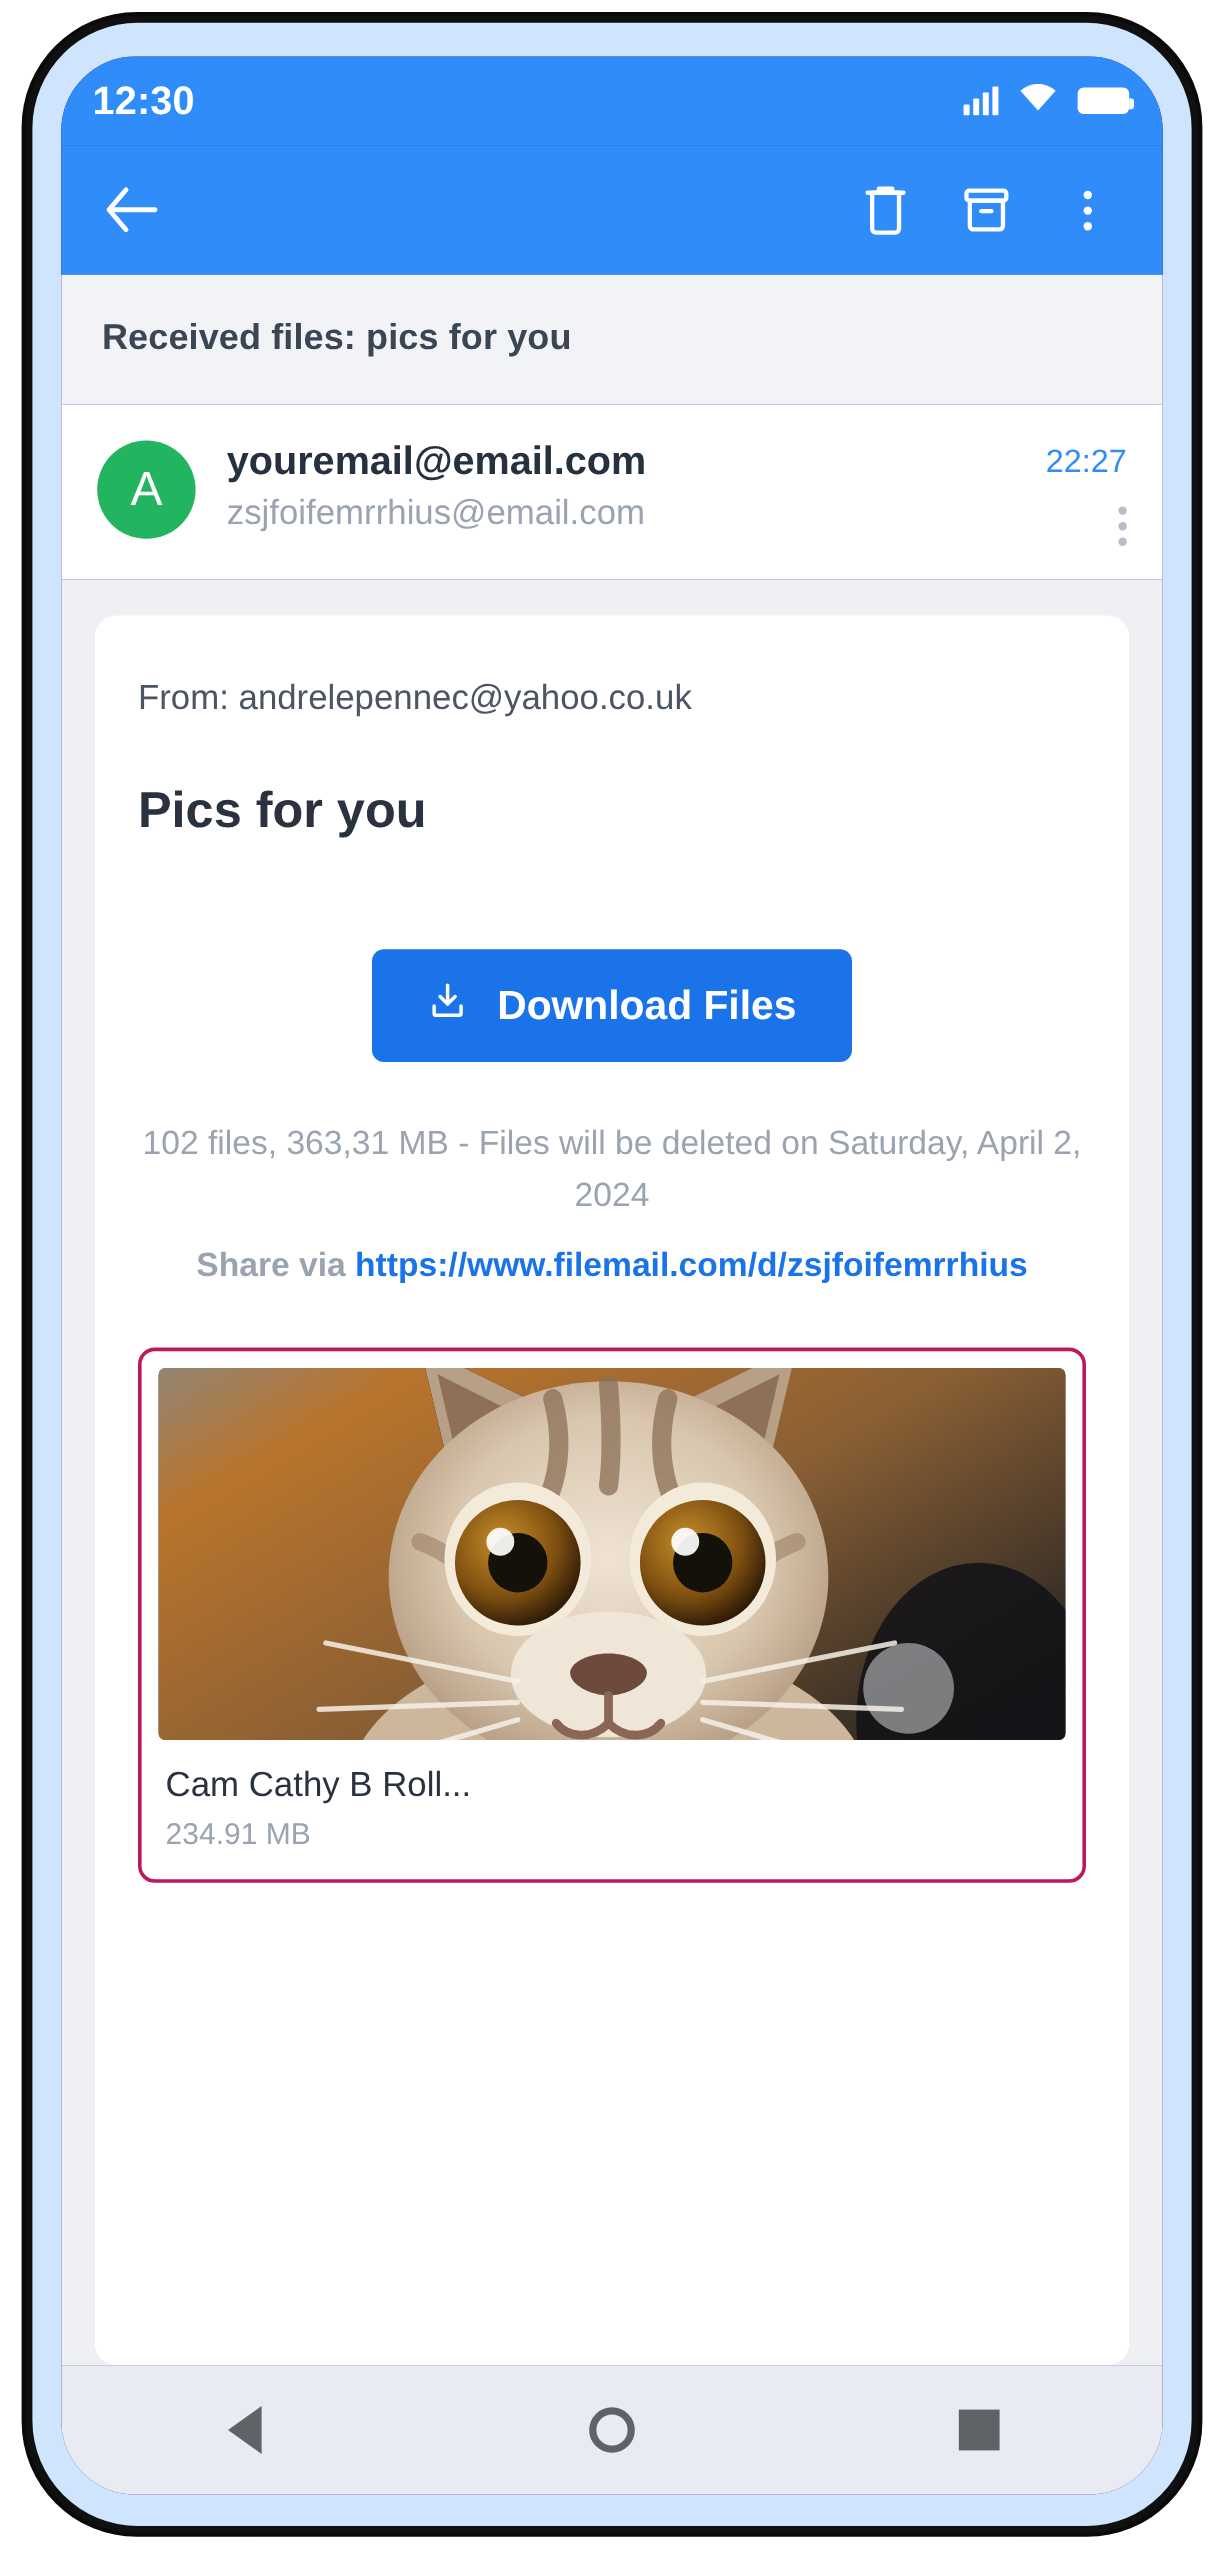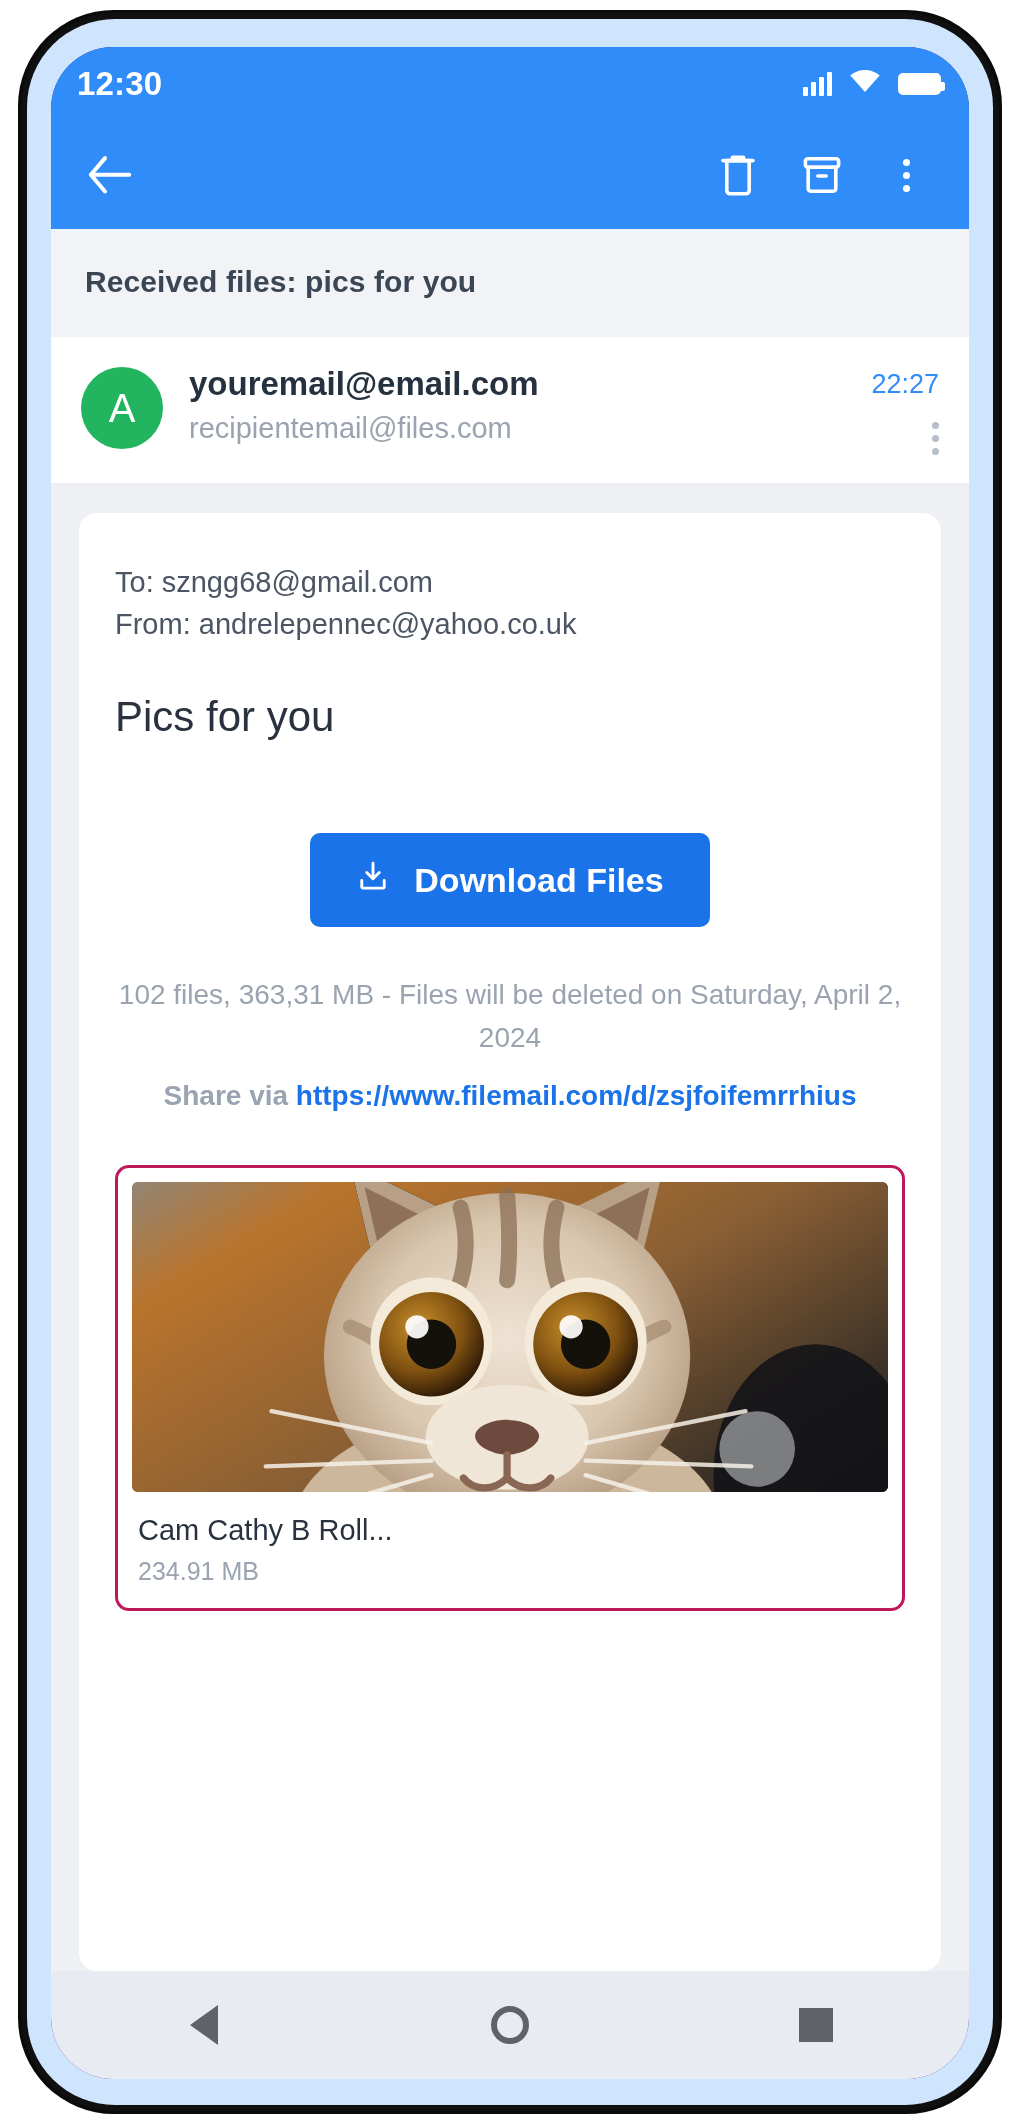--- a/index.html
+++ b/index.html
@@ -149,21 +149,21 @@
   .mail-card {
     background: #fff;
     border-radius: 18px;
     padding: 48px 36px 40px 36px;
     min-height: 100%;
   }
   .addr-line {
     font-size: 29px; color: #4b5563; line-height: 1.45;
   }
   .mail-title {
-    font-size: 42px; font-weight: 400; color: #2a3240;
+    font-size: 42px; font-weight: 700; color: #2a3240;
     margin-top: 48px;
   }
   .dl-wrap { display:flex; justify-content:center; margin-top: 92px; }
   .dl-btn {
     background: #1a73e8;
     color: #fff;
     border: none;
     border-radius: 10px;
     height: 94px;
     padding: 0 46px;
@@ -287,35 +287,34 @@
       </div>
 
       <div class="subject-bar">
         <div class="subject-text">Received files: pics for you</div>
       </div>
 
       <div class="sender-row">
         <div class="avatar">A</div>
         <div class="sender-text">
           <div class="sender-name">youremail@email.com</div>
-          <div class="sender-to">recipientemail@files.com</div>
+          <div class="sender-to">zsjfoifemrrhius@email.com</div>
         </div>
         <div class="sender-meta">
           <div class="sender-time">22:27</div>
           <div class="kebab-grey">
               <span></span>
               <span></span>
               <span></span>
             </div>
         </div>
       </div>
 
       <div class="body-scroll">
         <div class="mail-card">
-          <div class="addr-line">To: szngg68@gmail.com</div>
           <div class="addr-line">From: andrelepennec@yahoo.co.uk</div>
 
           <div class="mail-title">Pics for you</div>
 
           <div class="dl-wrap">
             <button class="dl-btn">
               <span>
                 <svg width="34" height="34" viewBox="0 0 20 20">
                   <path d="M10 2.4v9" stroke="#fff" stroke-width="1.7" stroke-linecap="round"></path>
                   <path d="M6.3 7.9 10 11.6l3.7-3.7" stroke="#fff" stroke-width="1.7" fill="none" stroke-linecap="round" stroke-linejoin="round"></path>

